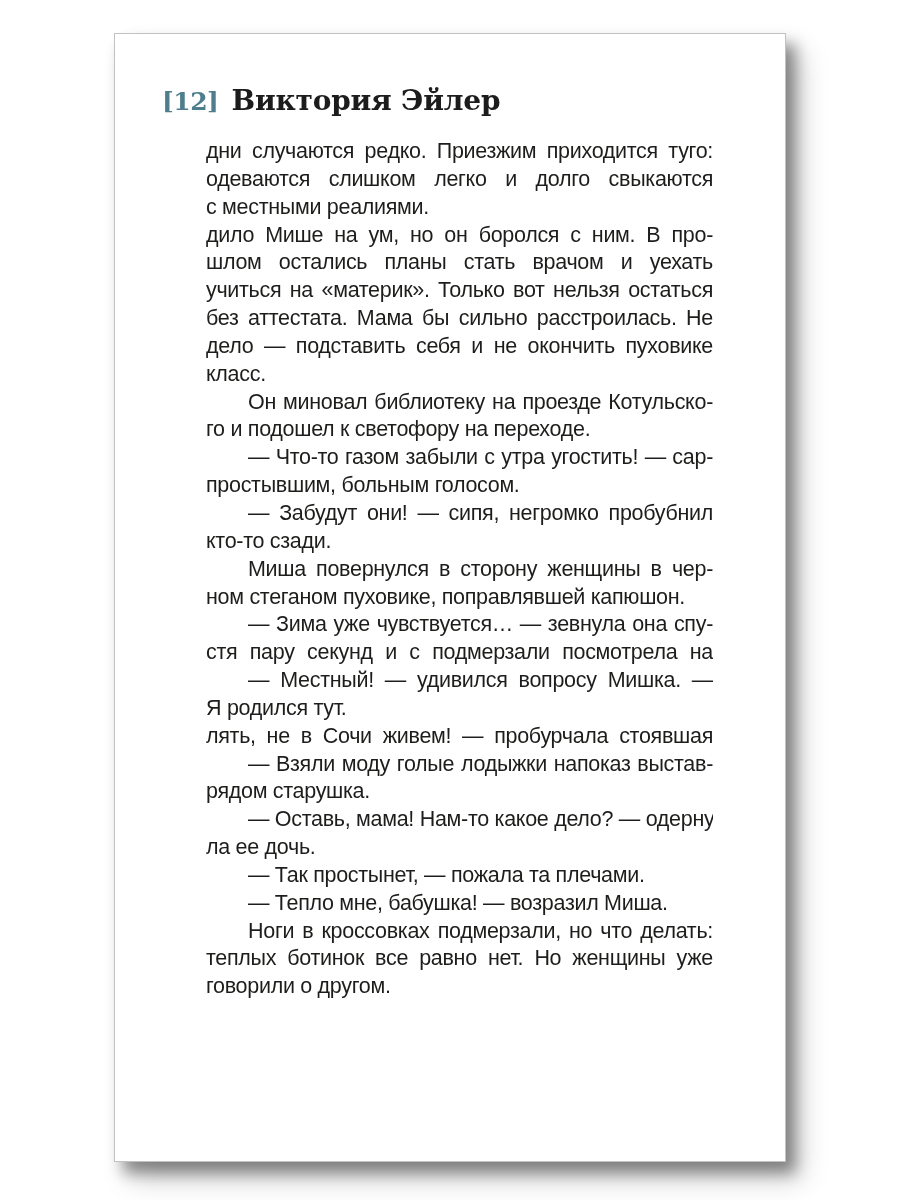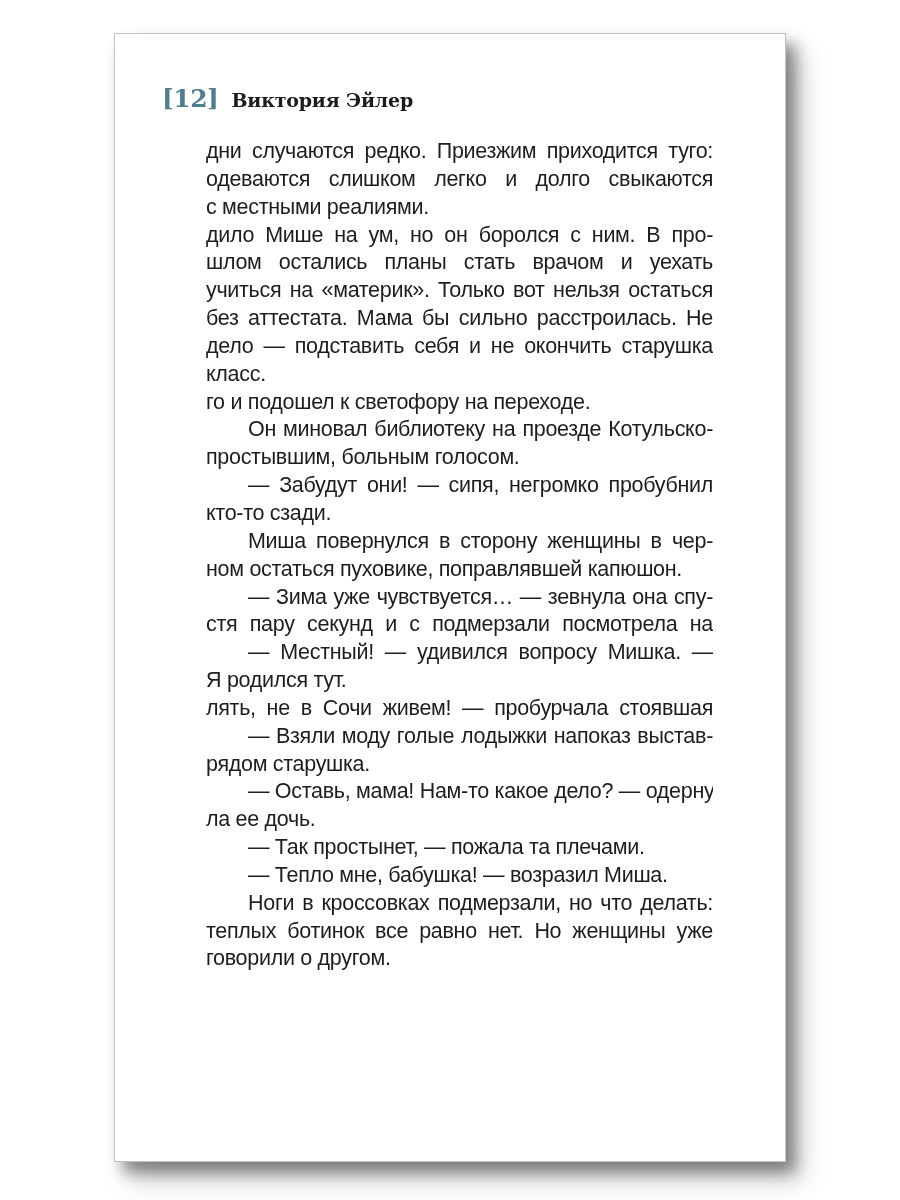--- a/index.html
+++ b/index.html
@@ -39,21 +39,21 @@
   .page-num {
     font-family: "DejaVu Serif", serif;
     font-weight: 700;
     font-size: 25px;
     color: #4e7e8e;
     letter-spacing: -0.5px;
   }
   .author {
     font-family: "DejaVu Serif", serif;
     font-weight: 700;
-    font-size: 19px;
+    font-size: 28px;
     color: #1c1c1c;
     letter-spacing: -0.2px;
   }
   .body-text {
     position: absolute;
     left: 91px;
     top: 104px;
     width: 507px;
     color: #1d1d1b;
     font-size: 21.5px;
@@ -88,37 +88,38 @@
         <div class="para">
           <div class="line first">дни случаются редко. Приезжим приходится туго:</div>
           <div class="line">одеваются слишком легко и долго свыкаются</div>
           <div class="line last">с местными реалиями.</div>
         </div>
         <div class="para indent">
           <div class="line">дило Мише на ум, но он боролся с ним. В про-</div>
           <div class="line">шлом остались планы стать врачом и уехать</div>
           <div class="line">учиться на «материк». Только вот нельзя остаться</div>
           <div class="line">без аттестата. Мама бы сильно расстроилась. Не</div>
-          <div class="line">дело — подставить себя и не окончить старушка</div>
+          <div class="line">дело — подставить себя и не окончить пуховике</div>
           <div class="line last">класс.</div>
         </div>
         <div class="para indent">
+          <div class="line first">Он миновал библиотеку на проезде Котульско-</div>
           <div class="line last">го и подошел к светофору на переходе.</div>
-          <div class="line first">Он миновал библиотеку на проезде Котульско-</div>
         </div>
         <div class="para indent">
+          <div class="line first">— Что-то газом забыли с утра угостить! — сар-</div>
           <div class="line last">простывшим, больным голосом.</div>
         </div>
         <div class="para indent">
           <div class="line first">— Забудут они! — сипя, негромко пробубнил</div>
           <div class="line last">кто-то сзади.</div>
         </div>
         <div class="para indent">
           <div class="line first">Миша повернулся в сторону женщины в чер-</div>
-          <div class="line last">ном остаться пуховике, поправлявшей капюшон.</div>
+          <div class="line last">ном стеганом пуховике, поправлявшей капюшон.</div>
         </div>
         <div class="para indent">
           <div class="line first">— Зима уже чувствуется… — зевнула она спу-</div>
           <div class="line">стя пару секунд и с подмерзали посмотрела на</div>
         </div>
         <div class="para indent">
           <div class="line first">— Местный! — удивился вопросу Мишка. —</div>
           <div class="line last">Я родился тут.</div>
         </div>
         <div class="para indent">

